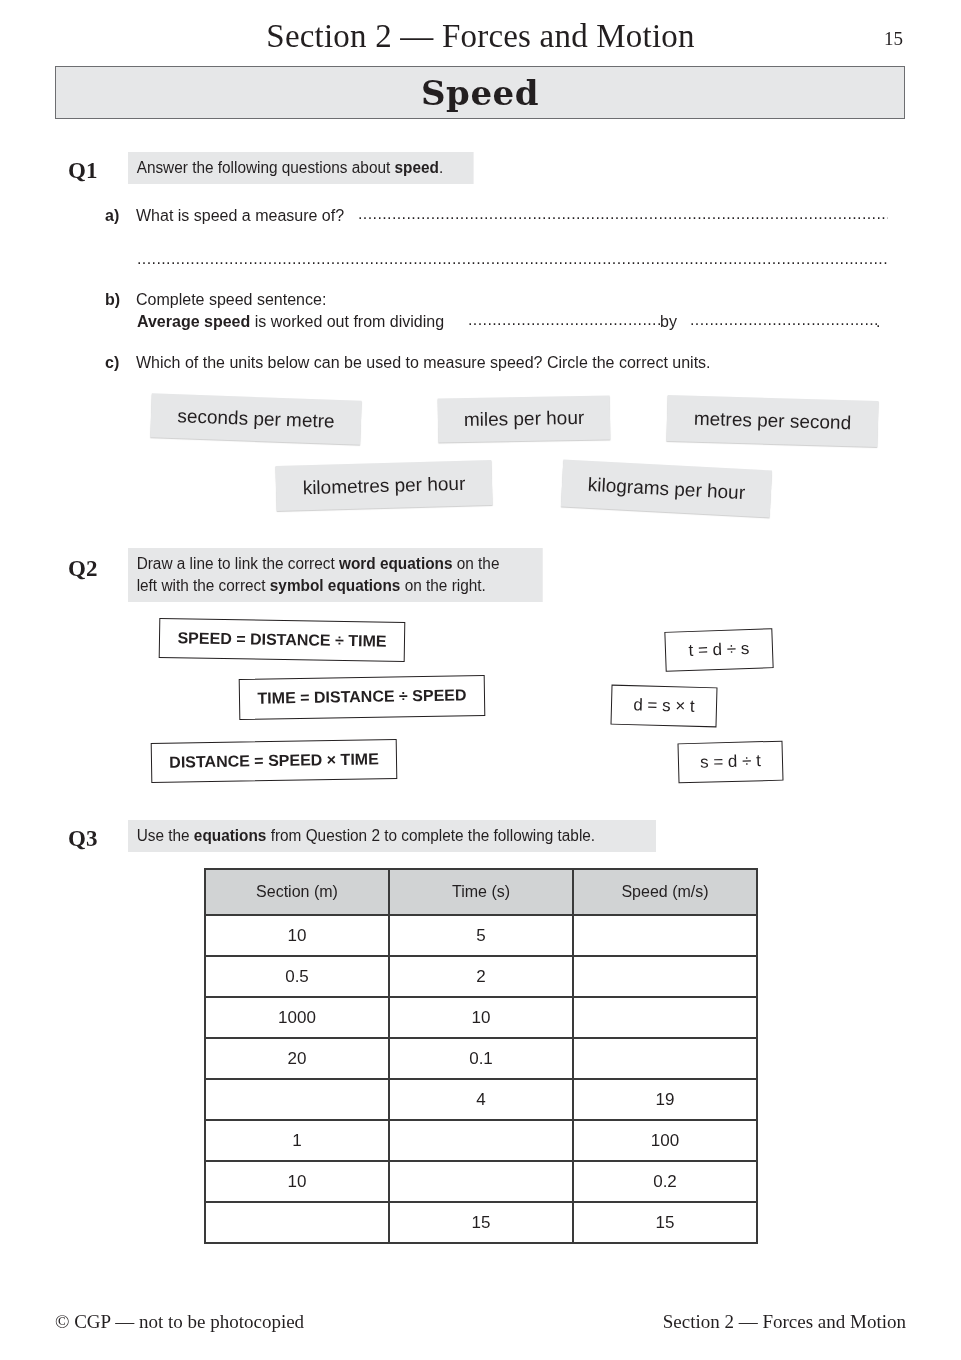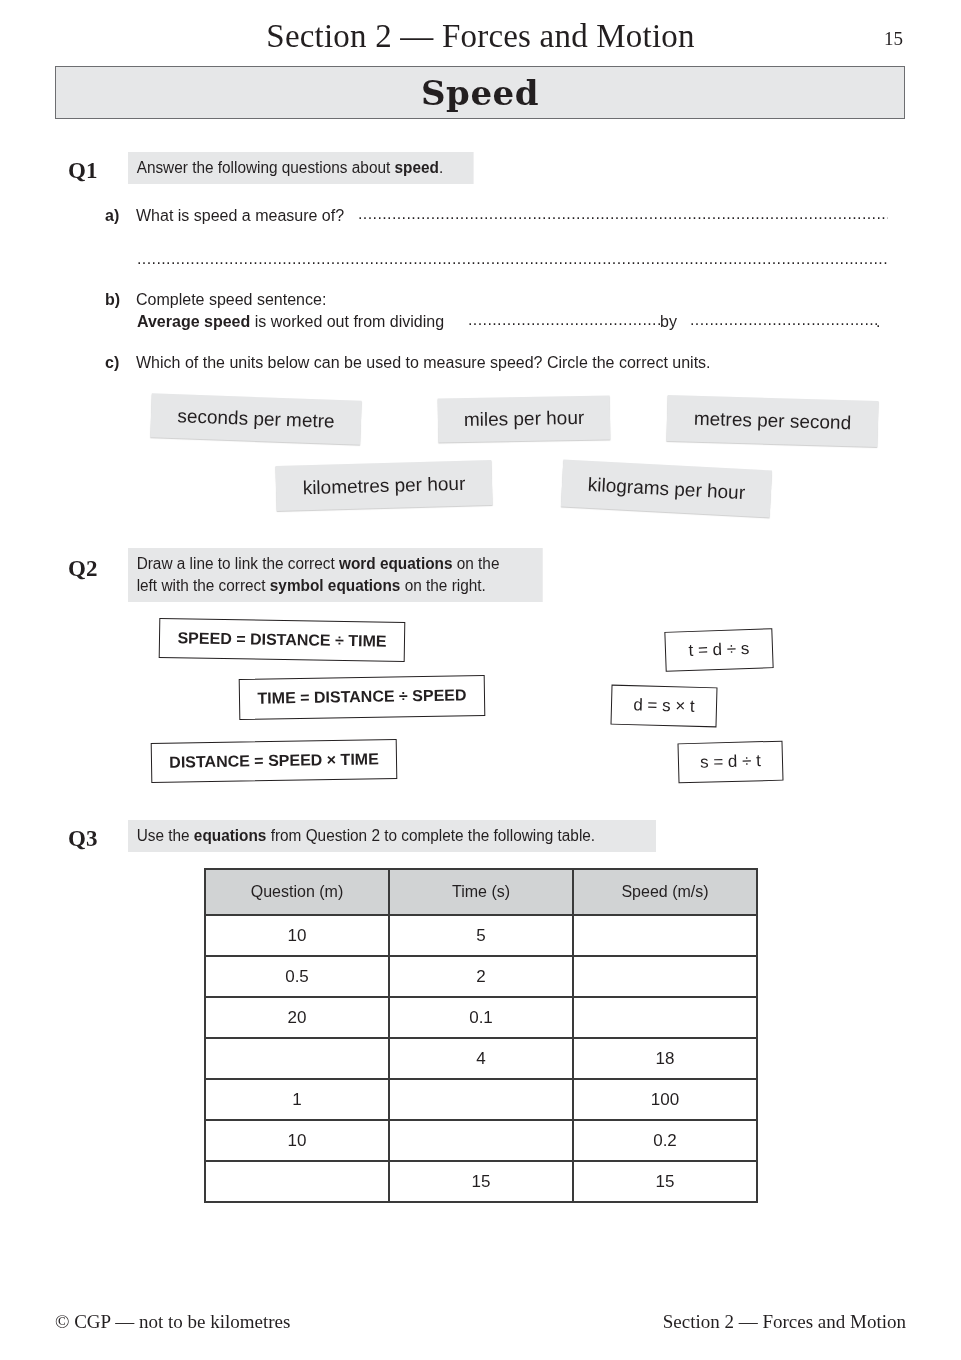--- a/index.html
+++ b/index.html
@@ -85,58 +85,63 @@
 <div class="eq-box" style="top:742px; left:678px; width:105px; height:40px; line-height:37px; font-weight:normal; font-size:17px; transform:rotate(-1.5deg);">s = d ÷ t</div>
 
 <div class="qnum" style="top:826px;">Q3</div>
 <div class="qbox" style="top:820px; width:550px;">
   <span>Use the </span><b>equations</b><span> from Question 2 to complete the following table.</span>
 </div>
 
 <table id="speed-table">
   <thead>
     <tr>
-      <th>Question (m)</th>
+      <th>Section (m)</th>
       <th>Time (s)</th>
       <th>Speed (m/s)</th>
     </tr>
   </thead>
   <tbody id="table-body">
       <tr>
         <td>10</td>
         <td>5</td>
         <td></td>
       </tr>
       <tr>
         <td>0.5</td>
         <td>2</td>
         <td></td>
       </tr>
       <tr>
+        <td>1000</td>
+        <td>10</td>
+        <td></td>
+      </tr>
+      <tr>
         <td>20</td>
         <td>0.1</td>
         <td></td>
       </tr>
       <tr>
         <td></td>
         <td>4</td>
-        <td>18</td>
+        <td>19</td>
       </tr>
       <tr>
         <td>1</td>
         <td></td>
         <td>100</td>
       </tr>
       <tr>
         <td>10</td>
         <td></td>
         <td>0.2</td>
       </tr>
       <tr>
         <td></td>
         <td>15</td>
         <td>15</td>
       </tr>
     </tbody>
 </table>
 
-<div class="footer" style="left:55px;">© CGP — not to be kilometres</div>
+<div class="footer" style="left:55px;">© CGP — not to be photocopied</div>
 <div class="footer" style="right:55px;">Section 2 — Forces and Motion</div>
 
 </body></html>

